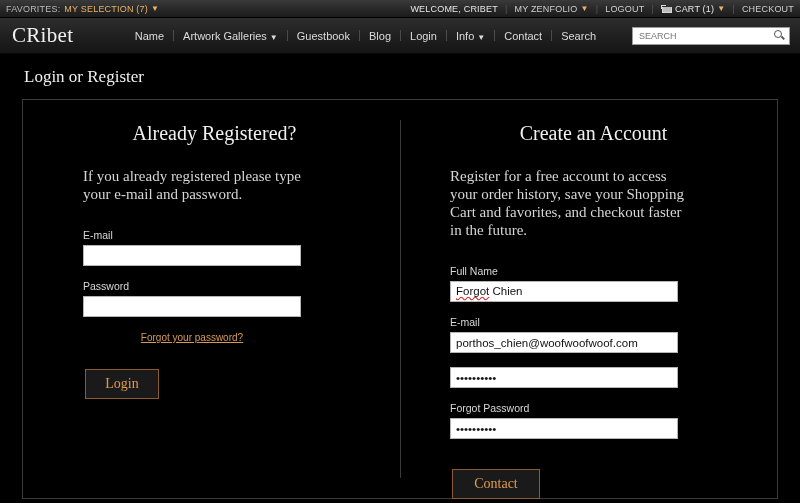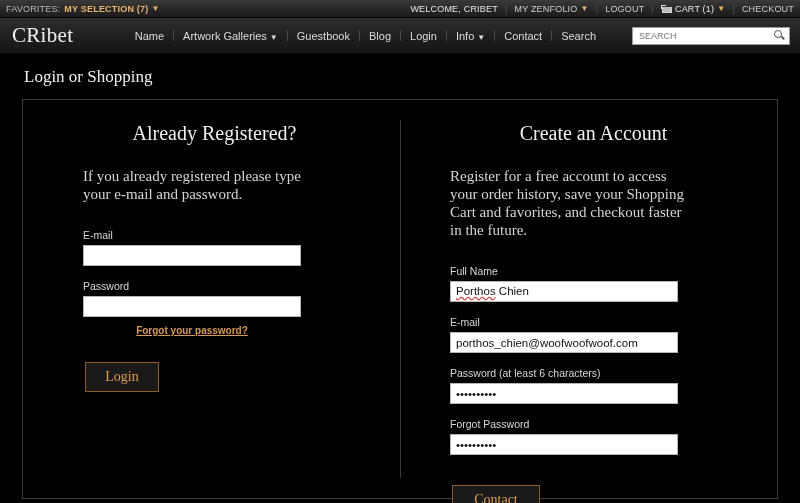--- a/index.html
+++ b/index.html
@@ -32,21 +32,21 @@
     font-size: 9px;
     letter-spacing: 0.2px;
     color: #cfcfcf;
     padding: 0 6px;
     box-sizing: border-box;
   }
   .topbar .seg { display: flex; align-items: center; }
   .topbar .label { color: #b9b9b9; text-transform: uppercase; }
   .topbar .value {
     color: #e9b36a;
-    font-weight: bold;
+    font-weight: normal;
     text-transform: uppercase;
     margin-left: 4px;
   }
   .topbar .caret {
     display: inline-block;
     margin-left: 3px;
     font-size: 8px;
     color: #e9b36a;
   }
   .topbar .spacer { flex: 1; }
@@ -236,22 +236,21 @@
   .col-right .txt { width: 228px; }
   .field { margin-bottom: 14px; }
   .field.tight { margin-bottom: 10px; }
 
   .forgot {
     font-size: 10px;
     color: #d79a56;
     text-decoration: underline;
     text-align: center;
     width: 218px;
-    margin-top: 8px;
-    font-weight: bold;
+    margin-top: 15px;
   }
 
   .btn {
     background: #1a1a1a;
     border: 1px solid #8d5a2b;
     color: #e09a4e;
     font-family: "Liberation Serif", serif;
     font-size: 14px;
     padding: 6px 0;
     text-align: center;
@@ -315,21 +314,21 @@
       <span class="item"><span>Contact</span></span>
       <span class="divider"></span>
       <span class="item"><span>Search</span></span>
     </div>
     <div class="search-box">
       <input type="text" placeholder="SEARCH" style="">
       <span class="mag"></span>
     </div>
   </div>
 
-  <div class="page-title">Login or Shopping</div>
+  <div class="page-title">Login or Register</div>
 
   <div class="panel">
     <div class="vsep"></div>
 
     <div class="col col-left">
       <div class="col-head">Already Registered?</div>
       <div class="blurb">If you already registered please type your e-mail and password.</div>
 
       <div class="field">
         <div class="field-label">E-mail</div>
@@ -345,31 +344,30 @@
       <div class="btn btn-login">Login</div>
     </div>
 
     <div class="col col-right">
       <div class="col-head">Create an Account</div>
       <div class="blurb">Register for a free account to access your order history, save your Shopping Cart and favorites, and checkout faster in the future.</div>
 
       <div class="field">
         <div class="field-label">Full Name</div>
         <div class="txt" style="line-height:19px;">
-          <span class="spell">Porthos</span><span> Chien</span>
+          <span class="spell">Forgot</span><span> Chien</span>
         </div>
       </div>
 
       <div class="field">
         <div class="field-label">E-mail</div>
         <input class="txt" type="text" value="porthos_chien@woofwoofwoof.com" style="">
       </div>
 
       <div class="field">
-        <div class="field-label">Password (at least 6 characters)</div>
         <input class="txt" type="text" value="••••••••••" style="">
       </div>
 
       <div class="field">
         <div class="field-label">Forgot Password</div>
         <input class="txt" type="text" value="••••••••••" style="">
       </div>
 
       <div class="btn btn-register">Contact</div>
     </div>

